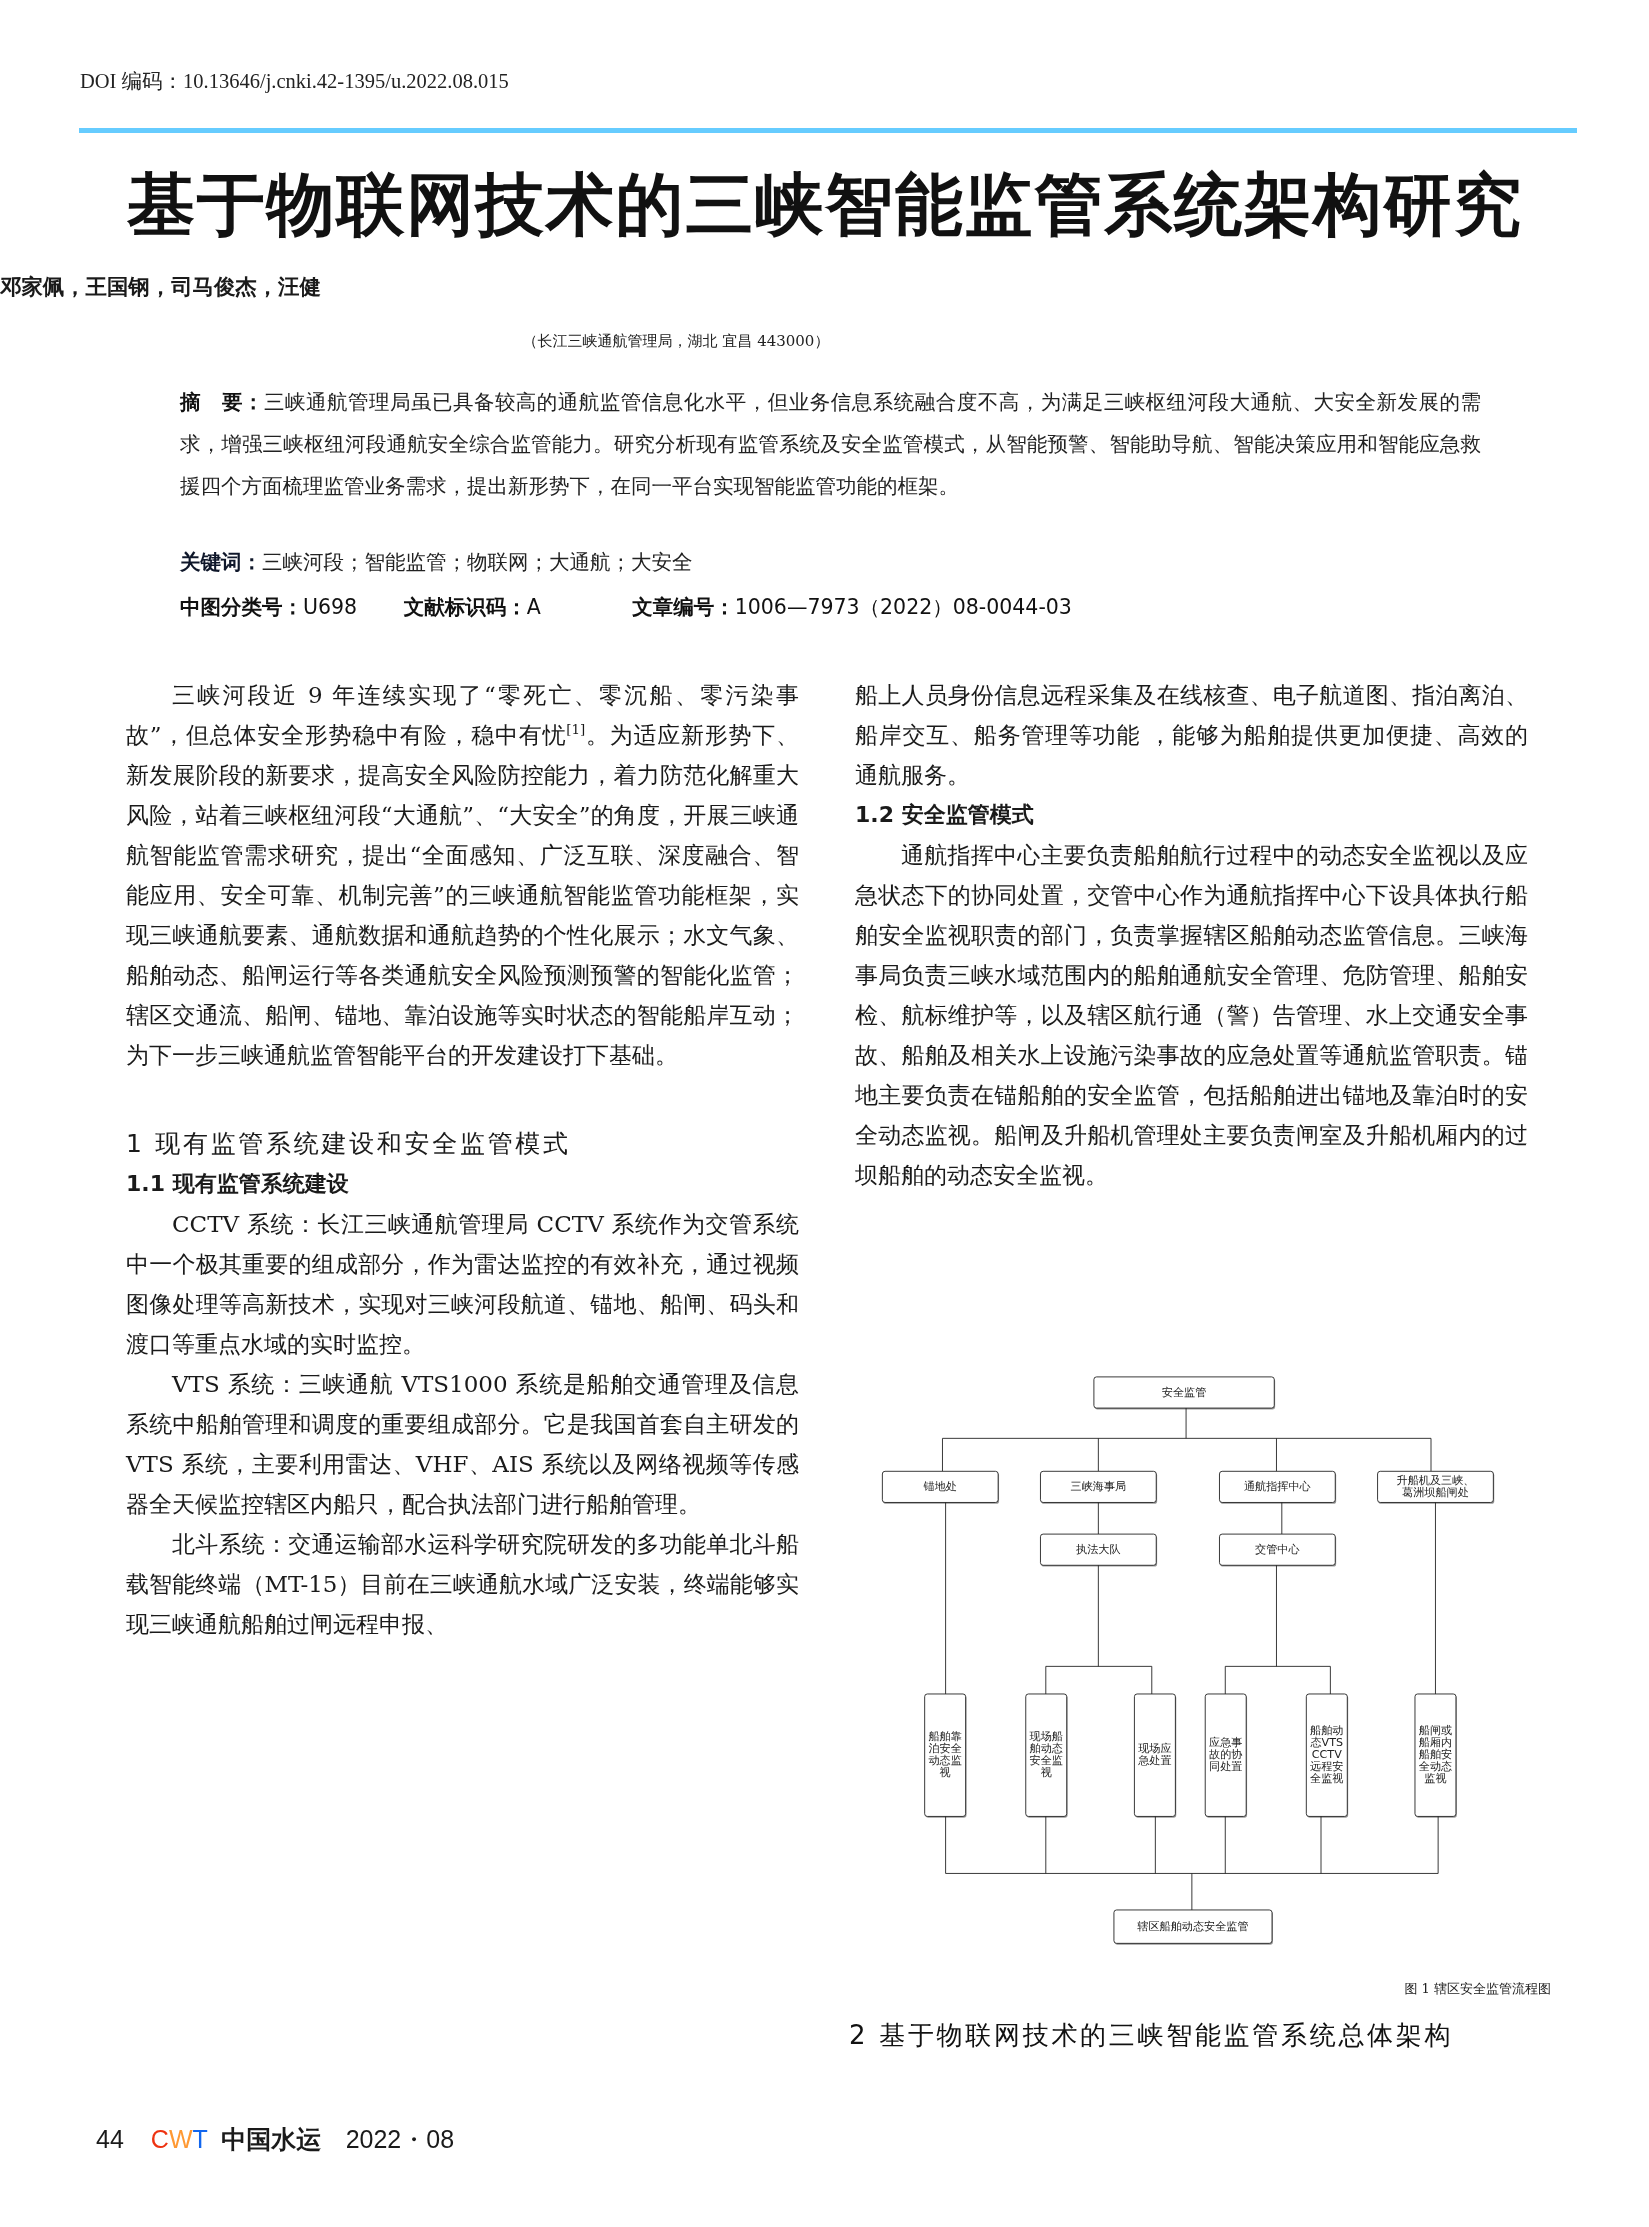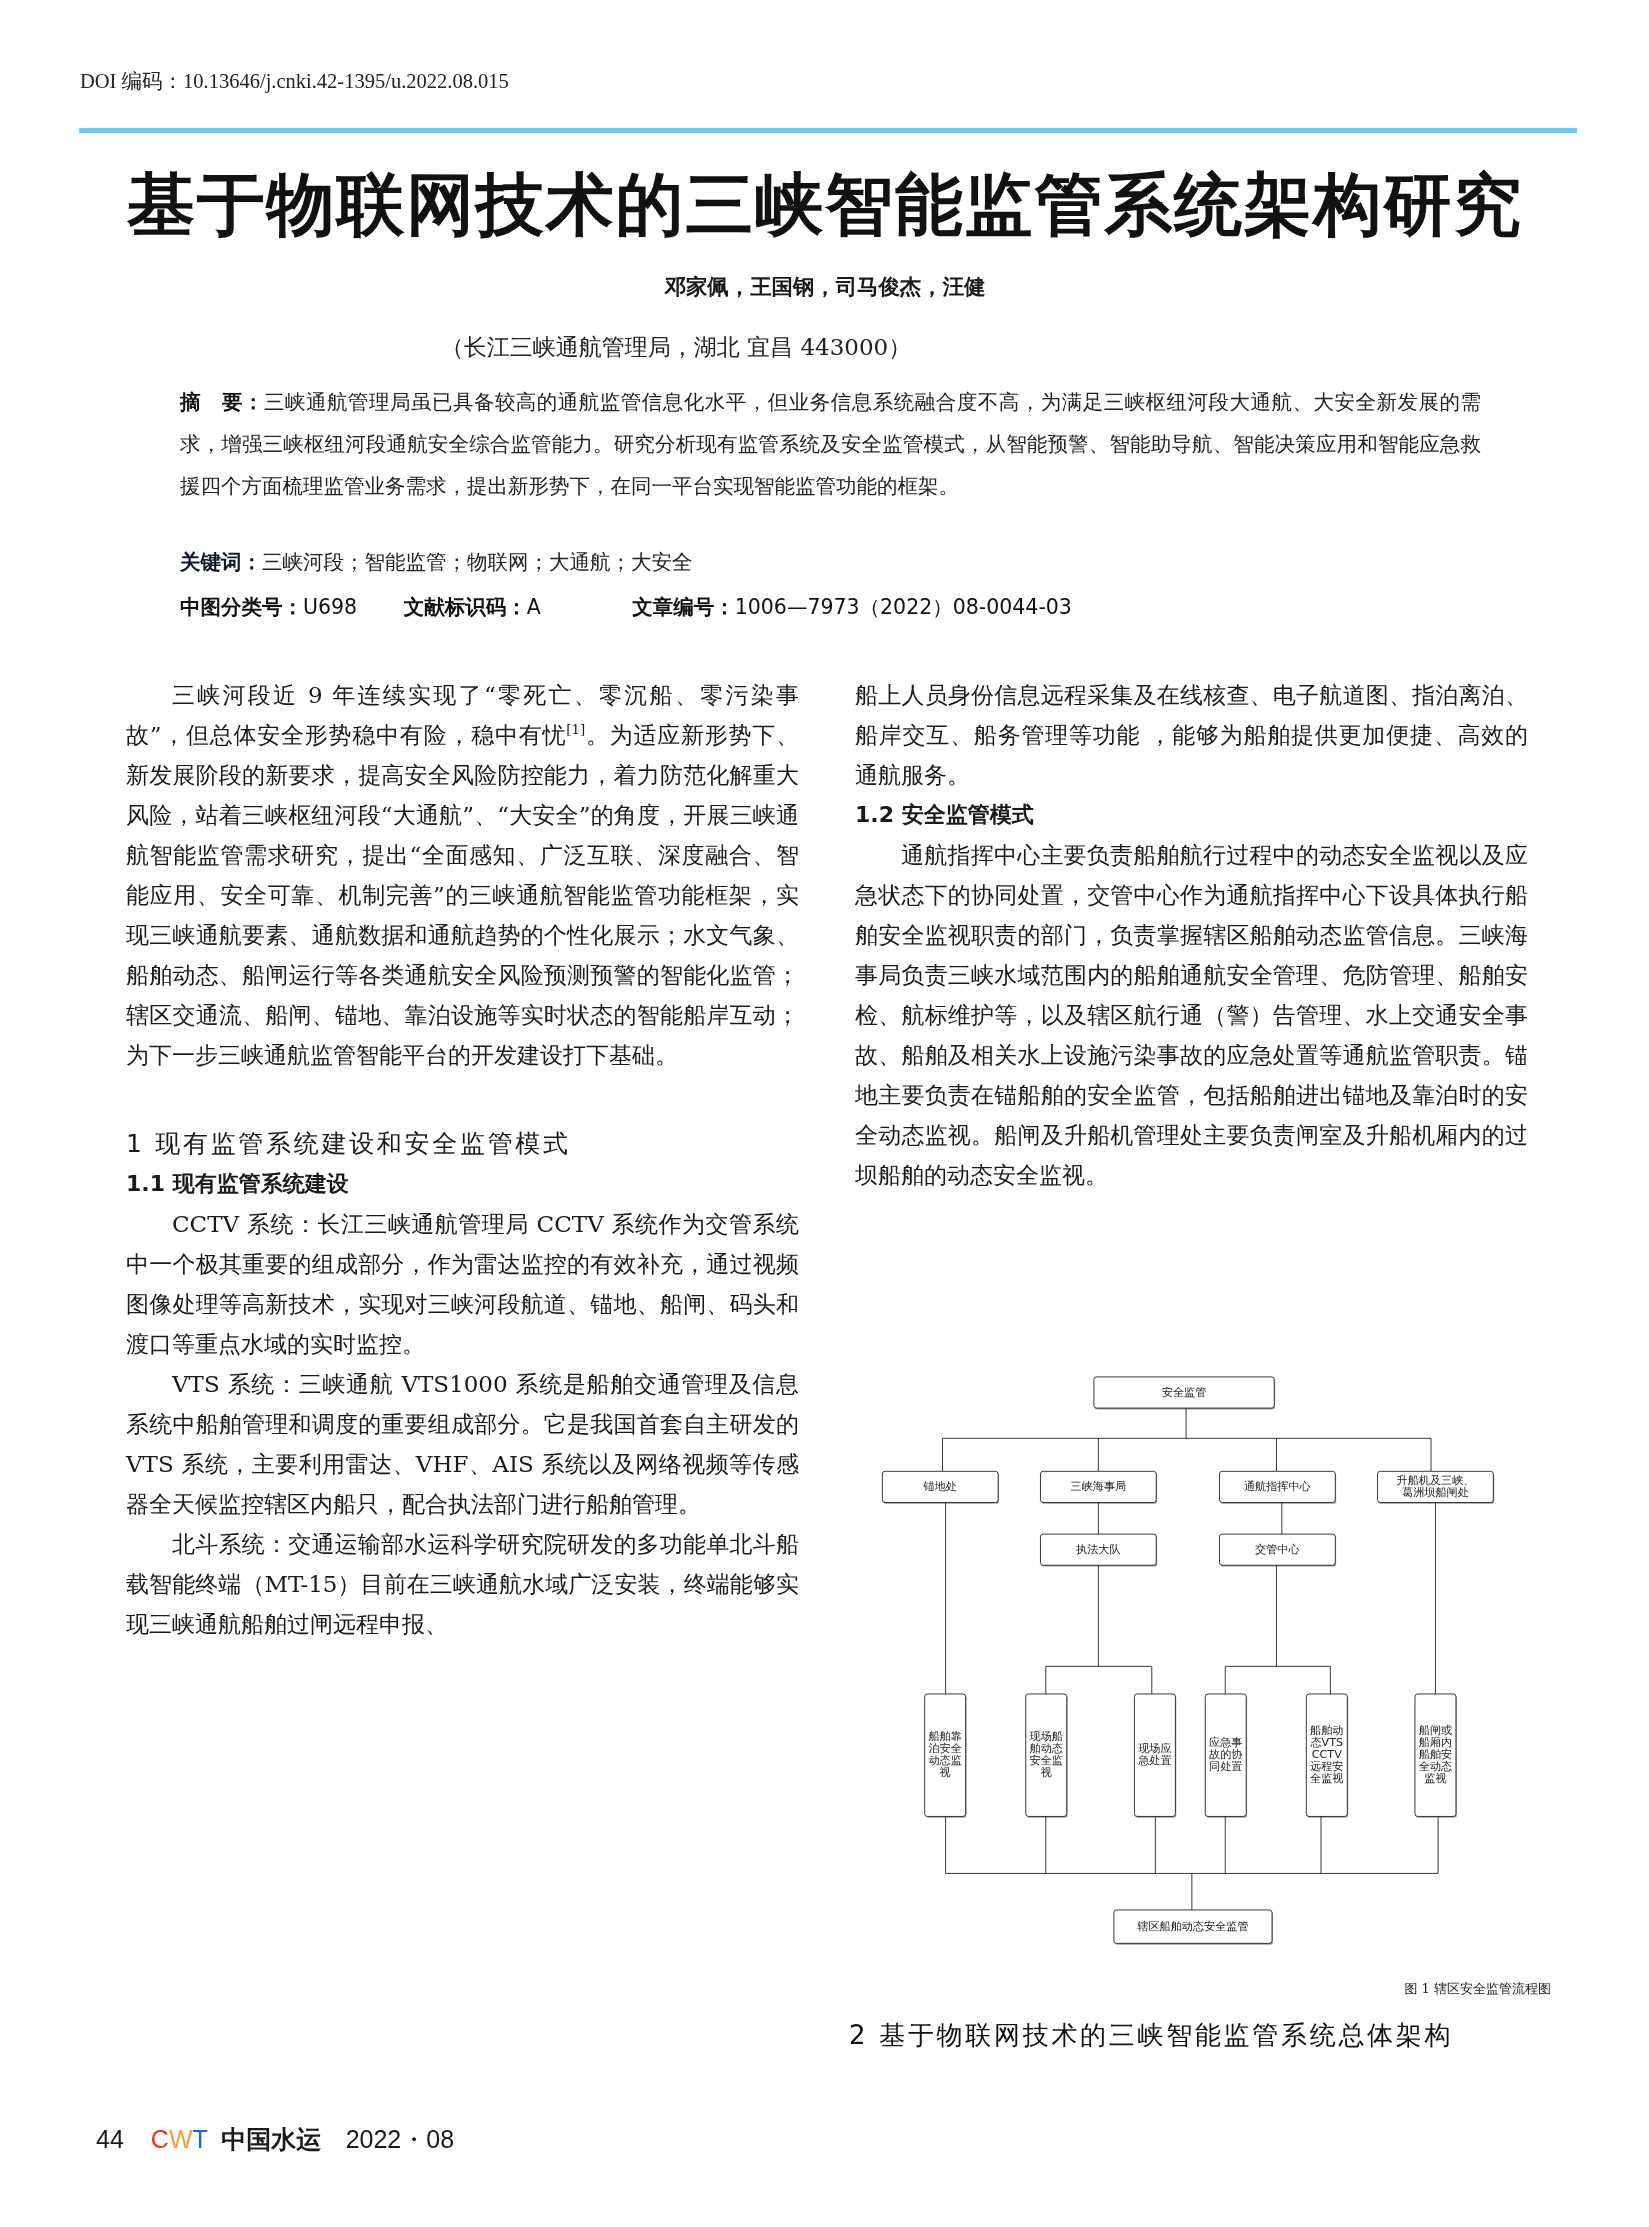--- a/index.html
+++ b/index.html
@@ -7,22 +7,22 @@
       width: 1650px; height: 2239px; position: relative; overflow: hidden;
       font-family: "DejaVu Serif", "Liberation Serif", serif; color: #1a1a1a;
     }
     .abs { position: absolute; }
     .doi { left: 80px; top: 67px; font-family: "Liberation Serif", serif; font-size: 20.5px; color: #222; }
     .rule { left: 79px; top: 128px; width: 1498px; height: 5.3px; background: #66ccff; }
     .title {
       left: 0; width: 1650px; top: 160px; text-align: center;
       font-family: Liberation Mono, monospace; font-weight: bold; font-size: 68px; letter-spacing: 1.8px; color: #111;
     }
-    .authors { left: 0; width: 1650px; top: 272px; text-align: center; font-family: "DejaVu Sans", sans-serif; font-weight: bold; font-size: 21.4px; }
-    .affil { left: 0; width: 1352px; top: 332px; text-align: center; font-family: "DejaVu Serif", serif; font-size: 23px; color: #222; }
+    .authors { left: 0; width: 1650px; top: 272px; font-family: "DejaVu Sans", sans-serif; font-weight: bold; font-size: 21.4px; }
+    .affil { left: 0; width: 1352px; top: 332px; text-align: center; font-family: "DejaVu Serif", serif; font-size: 15px; color: #222; }
     .abstract {
       left: 180px; width: 1301px; top: 381px;
       font-family: "DejaVu Serif", serif; font-size: 20.5px; line-height: 42px; text-align: justify; color: #222;
     }
     .abstract .lbl, .meta .lbl { font-family: "DejaVu Sans", sans-serif; font-weight: bold; color: #111; }
     .kw { left: 180px; top: 548px; font-family: "DejaVu Serif", serif; font-size: 20.5px; color: #222; }
     .meta { left: 180px; top: 593px; font-family: "DejaVu Sans", sans-serif; font-size: 20.5px; color: #111; }
     .meta span.gap { display: inline-block; width: 40px; }
     .col {
       width: 673px; font-family: "DejaVu Serif", serif; font-size: 23px; line-height: 40px; color: #1a1a1a;

